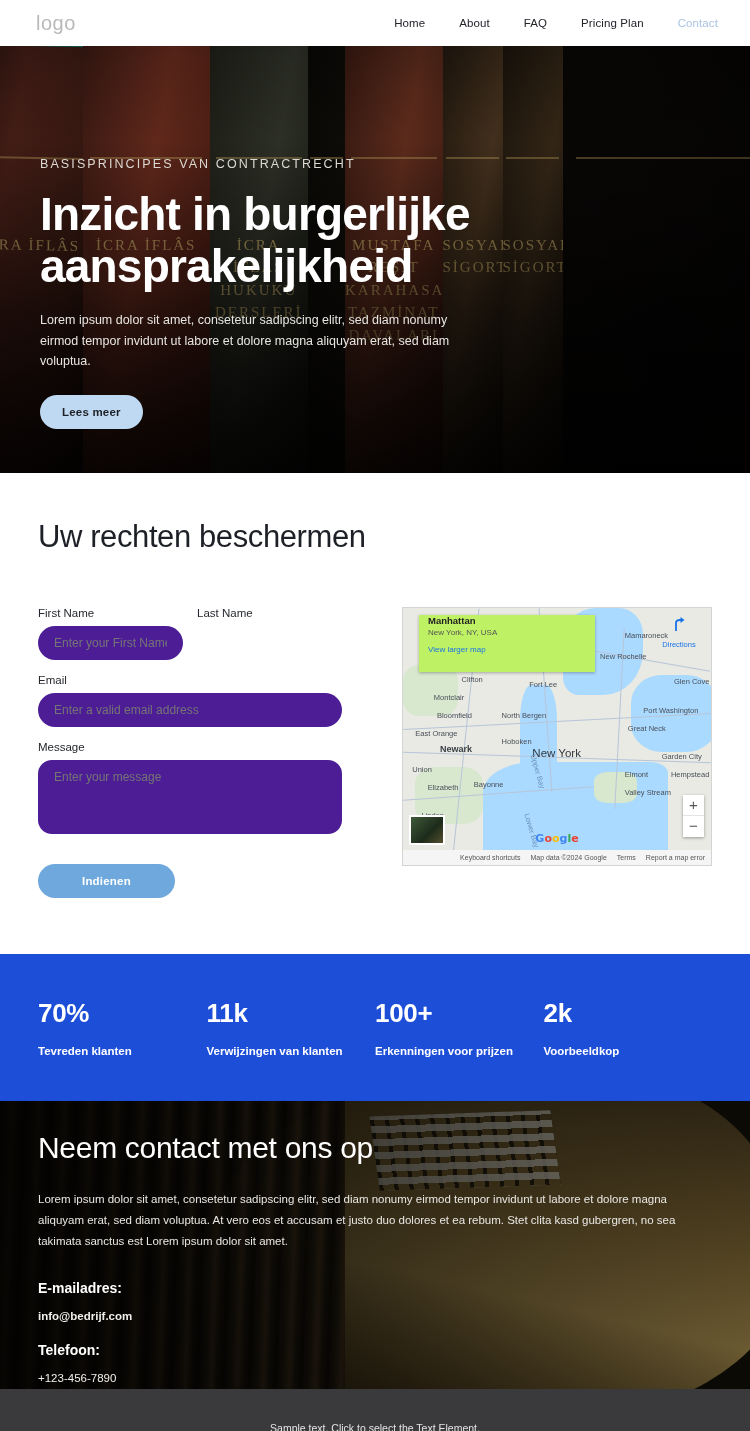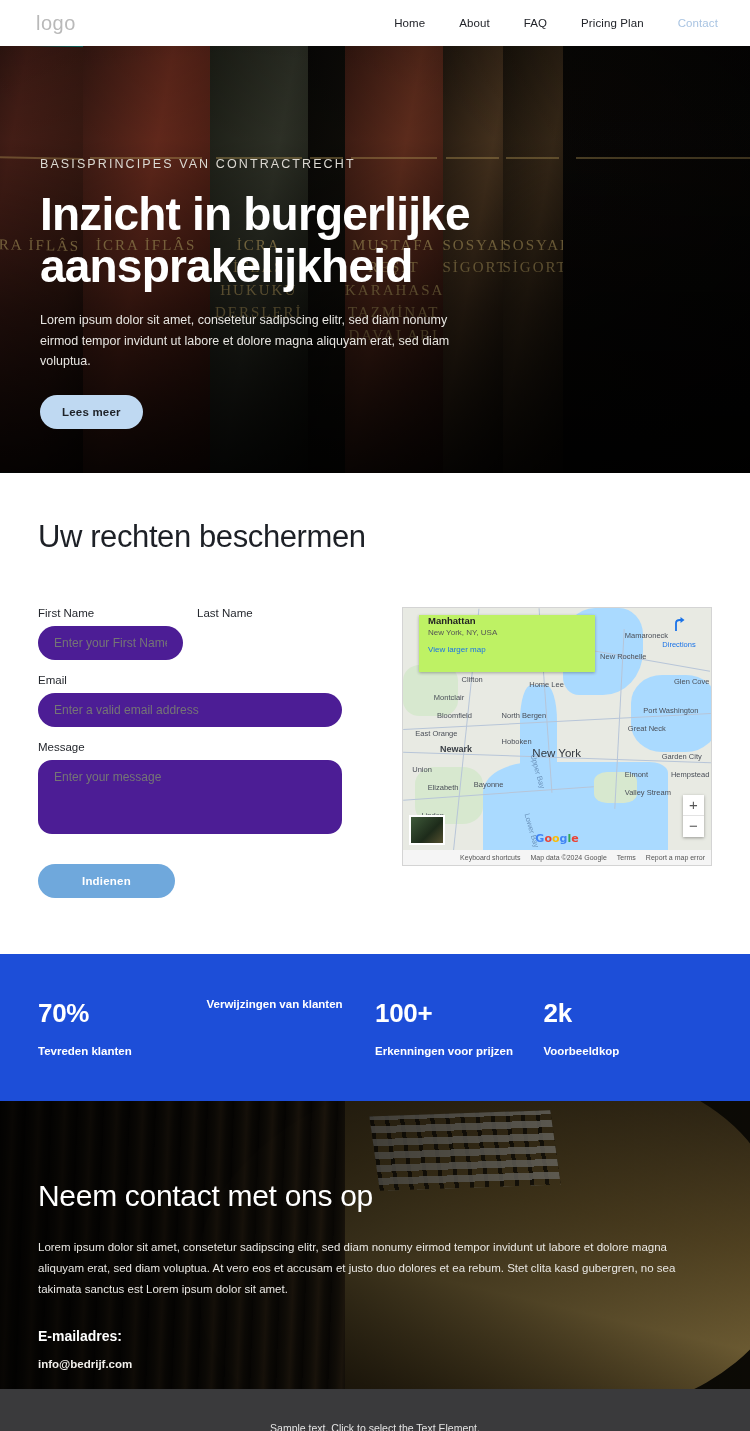--- a/index.html
+++ b/index.html
@@ -203,21 +203,21 @@
     background:
       repeating-linear-gradient(0deg, transparent 0 6px, rgba(240,238,228,.85) 6px 13px),
       repeating-linear-gradient(90deg, rgba(20,17,10,.9) 0 4px, transparent 4px 15px);
     transform: rotate(-8deg) skewY(6deg);
     opacity: .85;
   }
   .contact-vig {
     position: absolute; inset: 0;
     background: linear-gradient(90deg, rgba(0,0,0,.90) 0%, rgba(0,0,0,.72) 42%, rgba(0,0,0,.42) 100%);
   }
-  .contact-inner { position: relative; z-index: 3; padding: 30px 38px 0 38px; margin-top: 48px; }
+  .contact-inner { position: relative; z-index: 3; padding: 30px 38px 0 38px; }
   .contact-title {
     color: #fff; font-size: 30px; font-weight: 400;
     letter-spacing: -0.3px; margin-bottom: 24px;
   }
   .contact-p {
     color: #e9e7e3; font-size: 11.5px; line-height: 1.82;
     max-width: 660px; margin-bottom: 28px;
   }
   .ct-h { color: #fff; font-size: 14px; font-weight: 700; margin-bottom: 14px; }
   .ct-v { color: #f2f0ec; font-size: 11.5px; font-weight: 700; margin-bottom: 20px; }
@@ -342,21 +342,21 @@
         <div class="map-lbl" style="left:72%;top:9%;">Mamaroneck</div>
         <div class="map-lbl" style="left:64%;top:17%;">New Rochelle</div>
         <div class="map-lbl" style="left:88%;top:27%;">Glen Cove</div>
         <div class="map-lbl" style="left:78%;top:38%;">Port Washington</div>
         <div class="map-lbl" style="left:73%;top:45%;">Great Neck</div>
         <div class="map-lbl" style="left:84%;top:56%;">Garden City</div>
         <div class="map-lbl" style="left:87%;top:63%;">Hempstead</div>
         <div class="map-lbl" style="left:72%;top:63%;">Elmont</div>
         <div class="map-lbl" style="left:72%;top:70%;">Valley Stream</div>
         <div class="map-lbl" style="left:19%;top:26%;">Clifton</div>
-        <div class="map-lbl" style="left:41%;top:28%;">Home Lee</div>
+        <div class="map-lbl" style="left:41%;top:28%;">Fort Lee</div>
         <div class="map-lbl" style="left:10%;top:33%;">Montclair</div>
         <div class="map-lbl" style="left:11%;top:40%;">Bloomfield</div>
         <div class="map-lbl" style="left:32%;top:40%;">North Bergen</div>
         <div class="map-lbl" style="left:4%;top:47%;">East Orange</div>
         <div class="map-lbl med" style="left:12%;top:53%;">Newark</div>
         <div class="map-lbl" style="left:32%;top:50%;">Hoboken</div>
         <div class="map-lbl big" style="left:42%;top:54%;">New York</div>
         <div class="map-lbl" style="left:3%;top:61%;">Union</div>
         <div class="map-lbl" style="left:8%;top:68%;">Elizabeth</div>
         <div class="map-lbl" style="left:23%;top:67%;">Bayonne</div>
@@ -386,20 +386,21 @@
 
   </div>
 </div>
 
 <div class="stats">
   <div class="stat">
     <div class="num">70%</div>
     <div class="cap">Tevreden klanten</div>
   </div>
   <div class="stat">
+    <div class="num">11k</div>
     <div class="cap">Verwijzingen van klanten</div>
   </div>
   <div class="stat">
     <div class="num">100+</div>
     <div class="cap">Erkenningen voor prijzen</div>
   </div>
   <div class="stat">
     <div class="num">2k</div>
     <div class="cap">Voorbeeldkop</div>
   </div>

